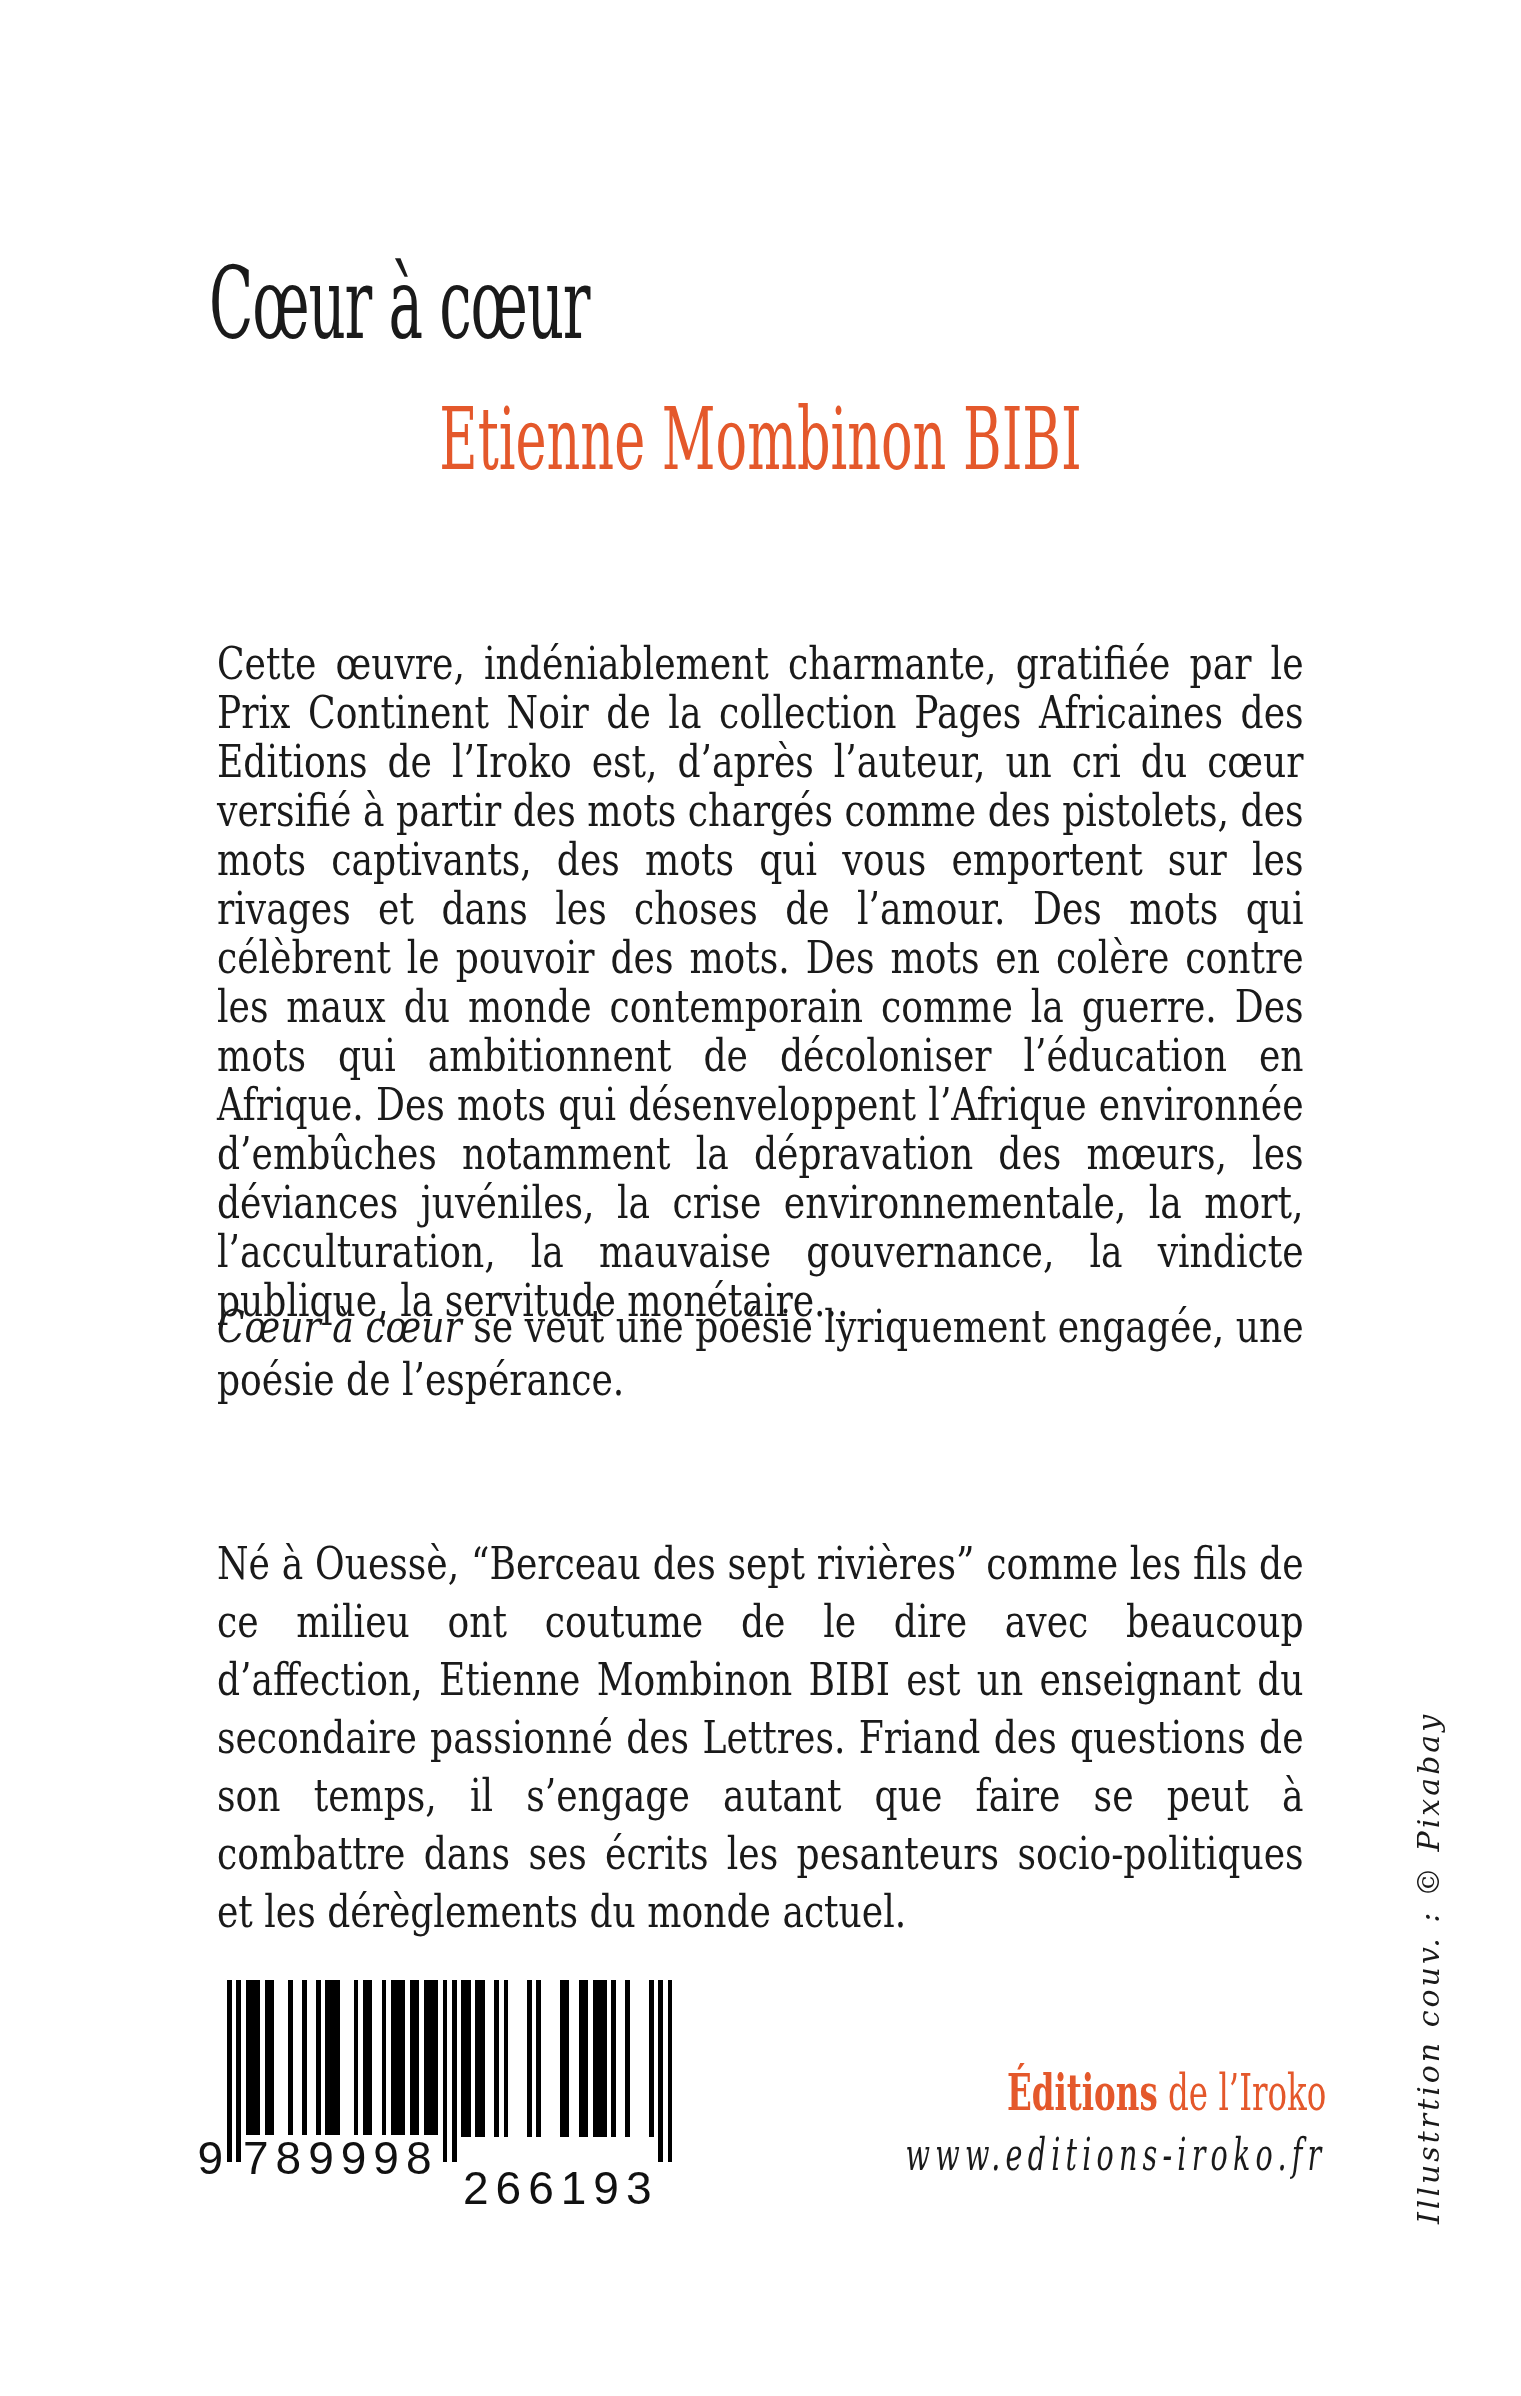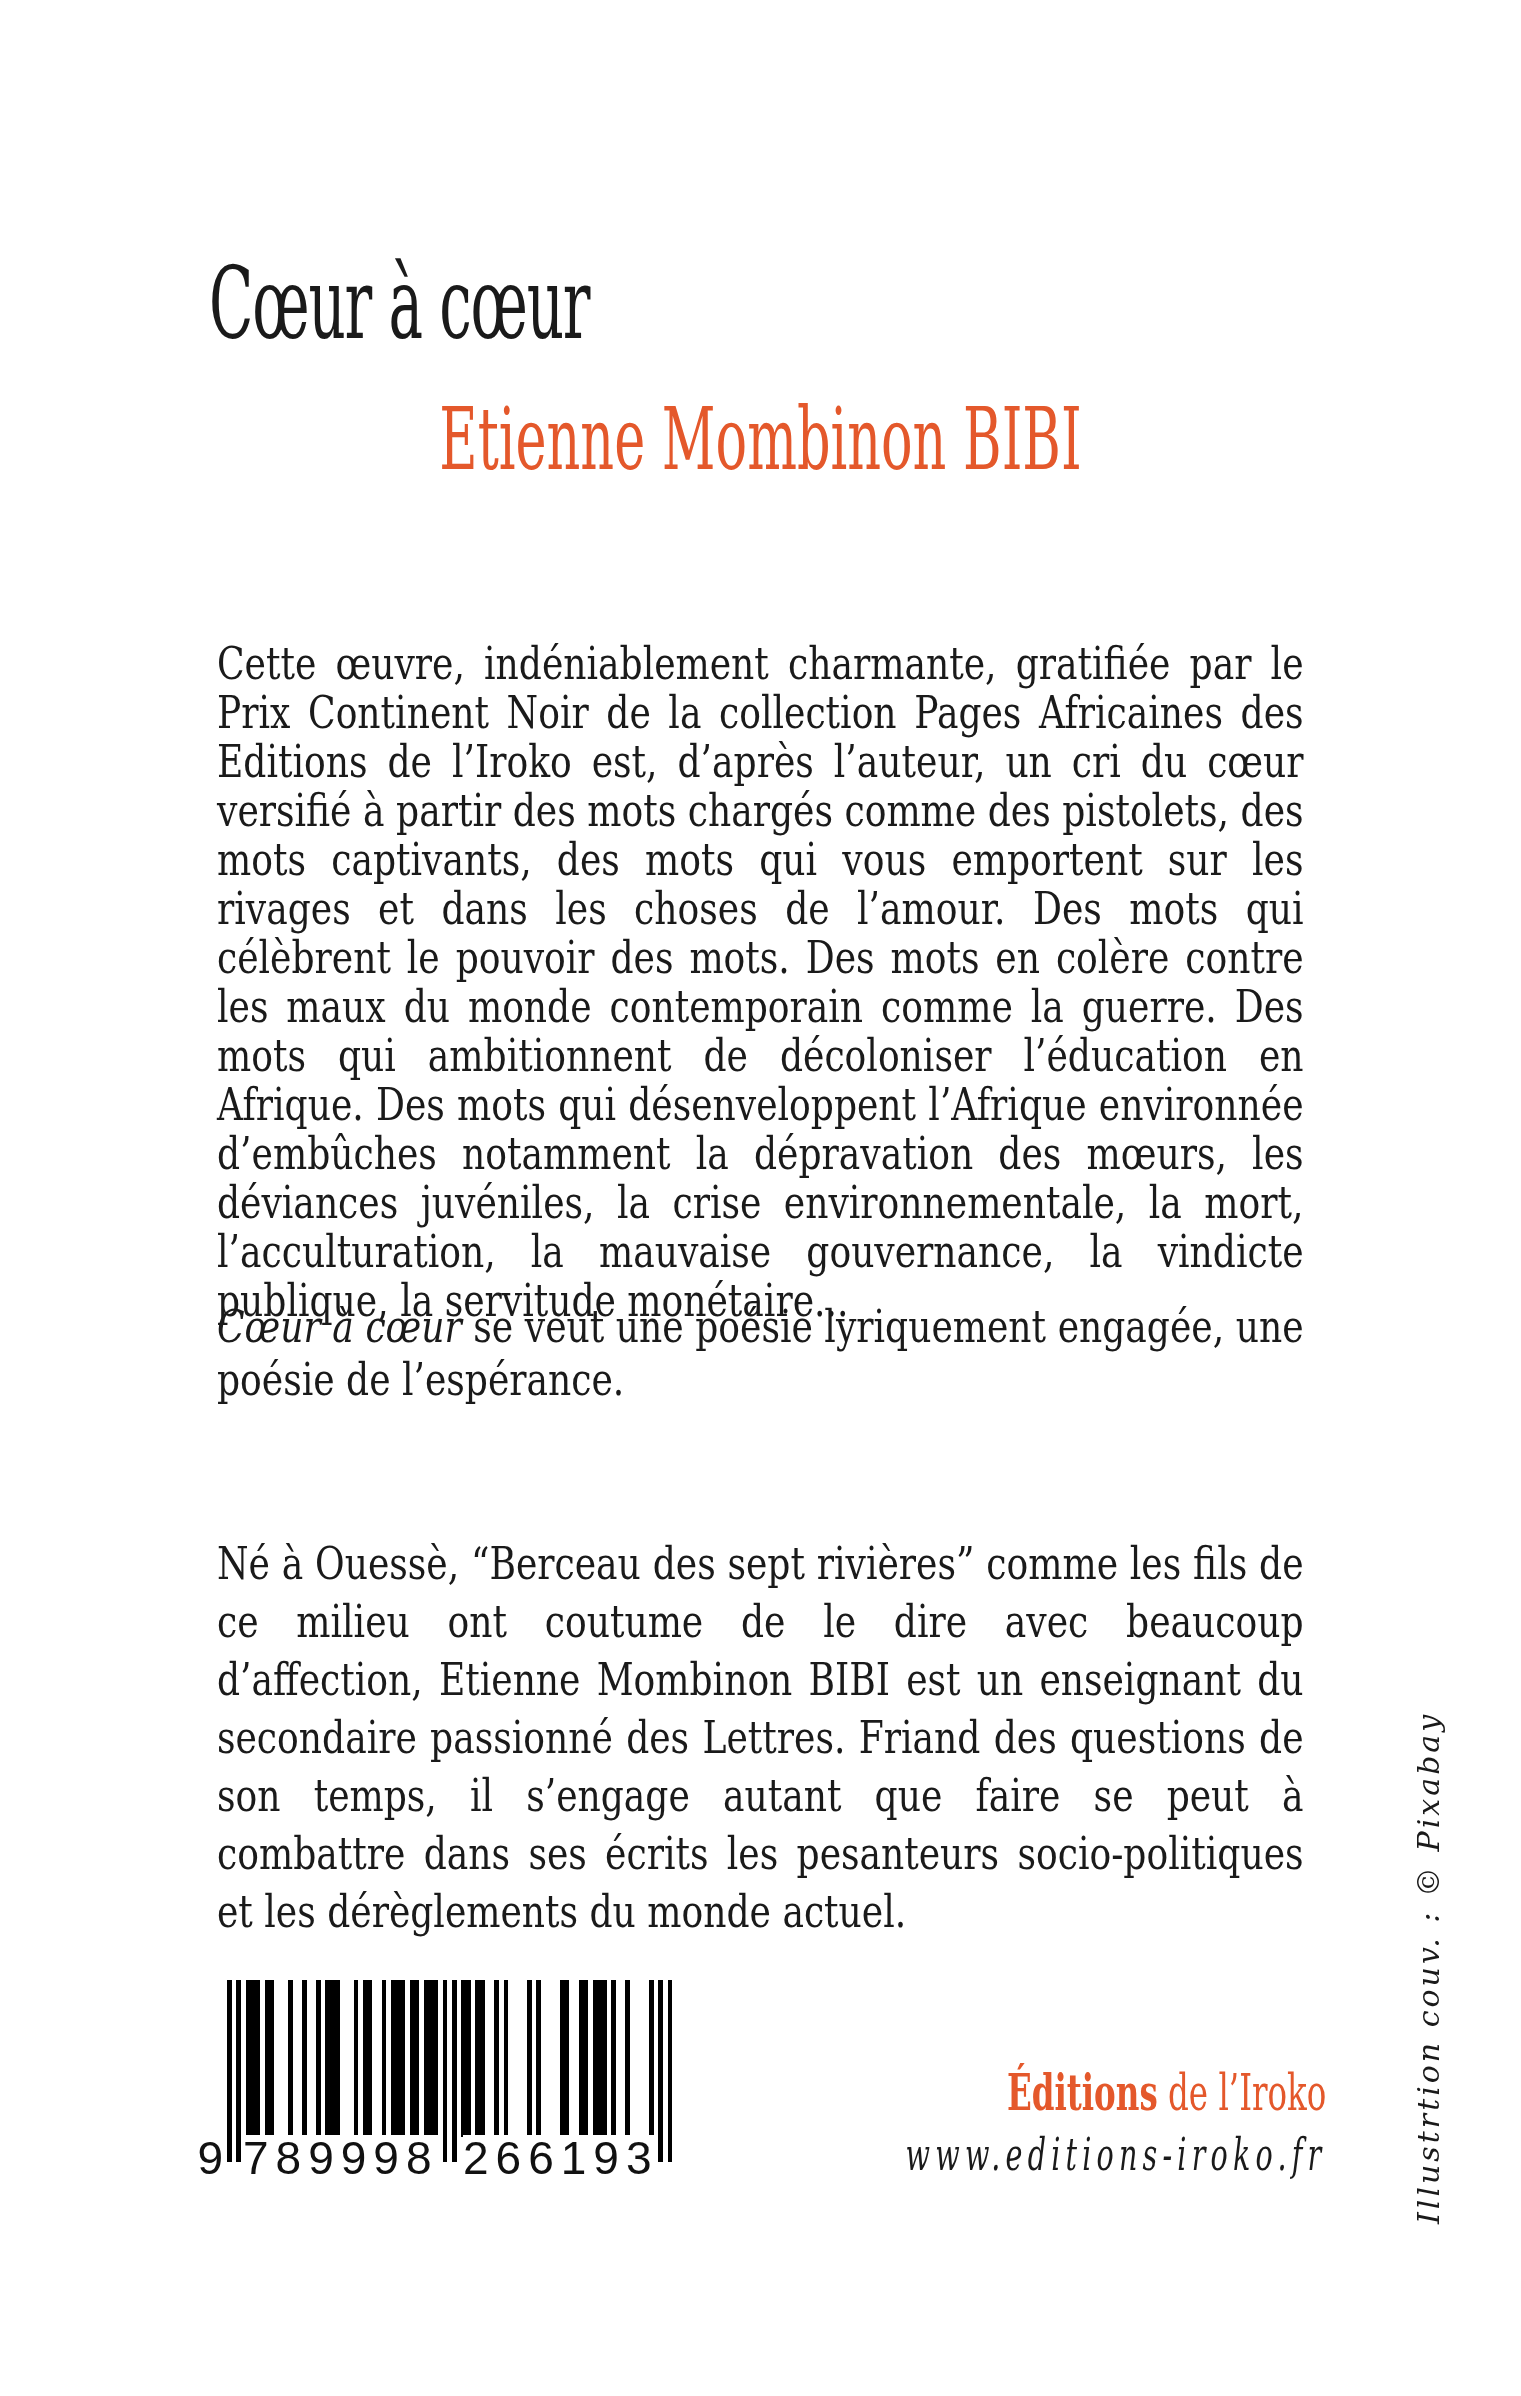--- a/index.html
+++ b/index.html
@@ -44,21 +44,21 @@
   .module { width:4.7px; height:157px; flex:0 0 auto; }
   .module.bar { background:#000; }
   .module.guard.bar { height:182px; }
   .bc-digits {
     position:absolute; top:155px;
     font-family:"Liberation Sans", sans-serif;
     font-size:46px; line-height:1; color:#111; background:#fff;
   }
   .bc-lead   { left:-36px; width:32px; text-align:right; }
   .bc-group1 { left:16px;  width:195px; text-align:right; letter-spacing:7px; }
-  .bc-group2 { left:236px; width:195px; text-align:center; letter-spacing:7px; }
+  .bc-group2 { left:236px; width:195px; text-align:center; letter-spacing:7px;margin-top:30px; }
   
   .publisher {
     position:absolute; right:235px; top:2065px;
     text-align:right; transform:scaleX(0.65); transform-origin:100% 0;
     white-space:nowrap;
   }
   .publisher-name { font-size:50px; line-height:1.1; color:#E4582B; }
   .publisher-name .bold { font-weight:bold; }
   .publisher-url {
     font-size:44px; line-height:1.1; margin-top:10px;

